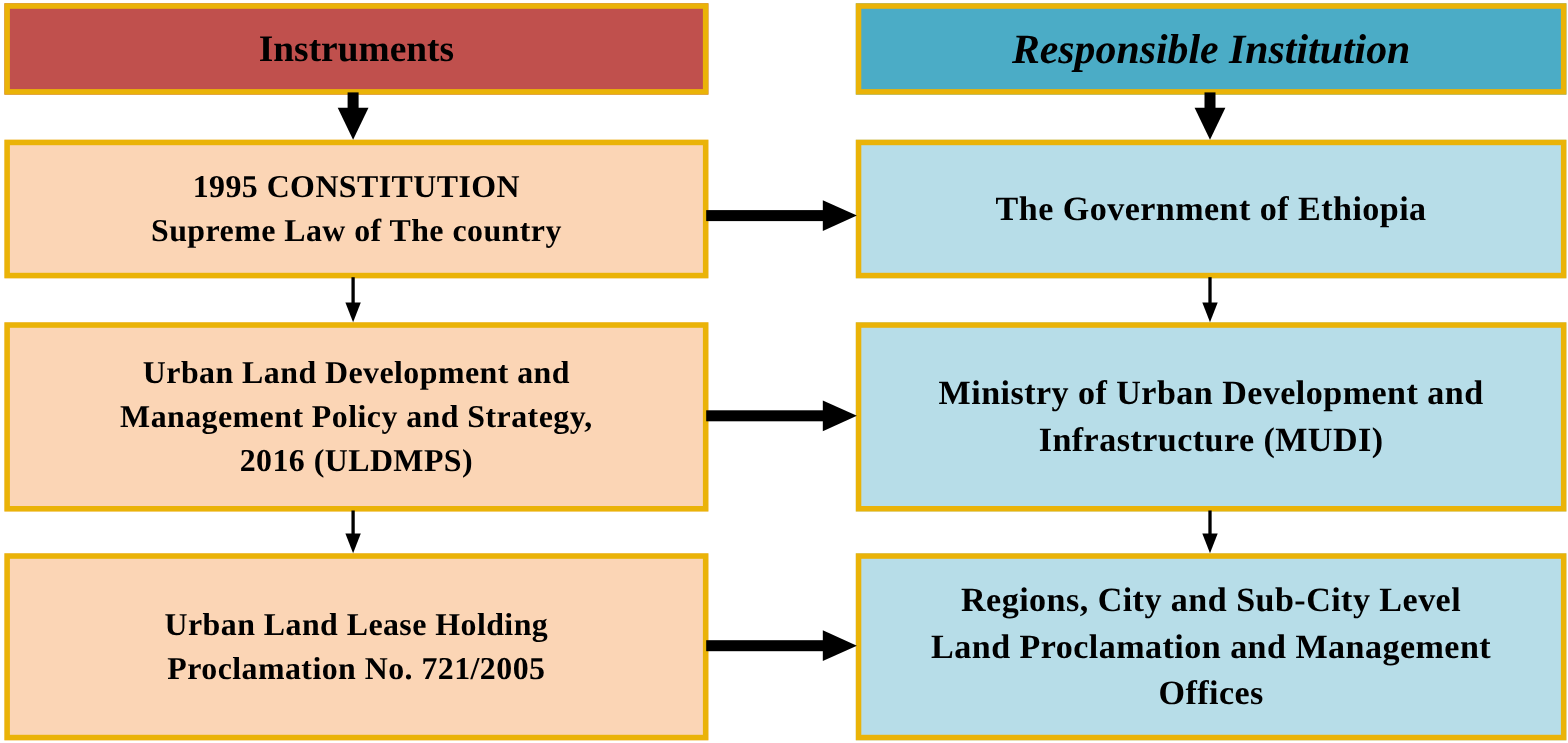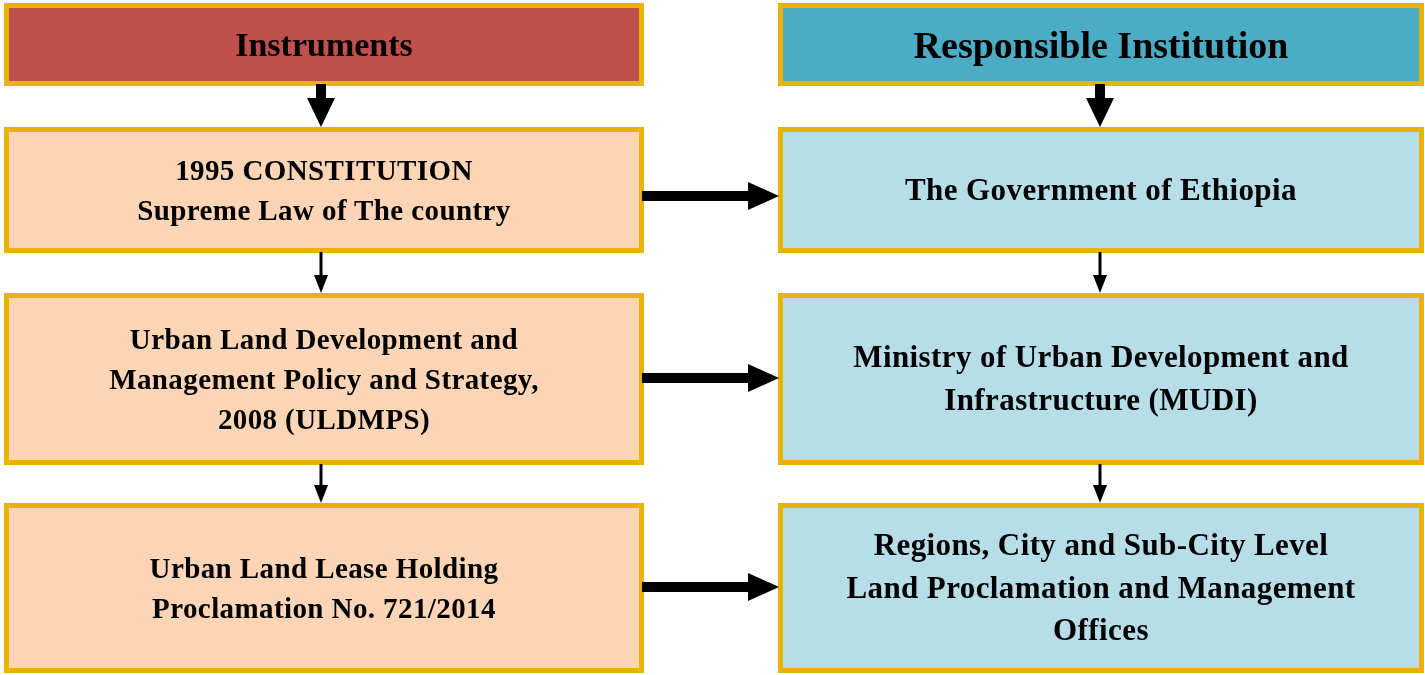--- a/index.html
+++ b/index.html
@@ -3,21 +3,21 @@
   <meta charset="utf-8">
   <style>
     html, body { margin: 0; padding: 0; background: #ffffff; }
     body { width: 1425px; height: 675px; position: relative; overflow: hidden;
            font-family: "Liberation Serif", "DejaVu Serif", serif; }
     .box { position: absolute; box-sizing: border-box; border: 5px solid #eab308;
            display: flex; align-items: center; justify-content: center;
            text-align: center; font-weight: bold; color: #000; }
     .box span { display: block; white-space: pre-line; }
     .hdr-left { left: 4px; top: 3px; width: 640px; height: 83px; background: #c0504d; font-size: 34px; }
-    .hdr-right { left: 778px; top: 3px; width: 646px; height: 83px; background: #4bacc6; font-size: 38px; }
+    .hdr-right { left: 778px; top: 3px; width: 646px; height: 83px; background: #4bacc6; font-size: 38px; font-style: italic; }
     .inst { left: 4px; width: 640px; background: #fbd5b5; font-size: 29px; line-height: 1.38; letter-spacing: 0.4px; }
     .resp { left: 778px; width: 646px; background: #b7dde8; font-size: 31px; line-height: 1.38; letter-spacing: 0.4px; }
     .r1 { top: 127px; height: 126px; }
     .r2 { top: 293px; height: 172px; }
     .r3 { top: 503px; height: 170px; }
     svg.arrows { position: absolute; left: 0; top: 0; width: 1425px; height: 675px; pointer-events: none; }
   </style>
 </head>
 <body>
 
@@ -29,25 +29,25 @@
     <span>Responsible Institution</span>
   </div>
 
   <div class="box inst r1">
     <span>1995 CONSTITUTION
 Supreme Law of The country</span>
   </div>
   <div class="box inst r2">
     <span>Urban Land Development and
 Management Policy and Strategy,
-2008 (ULDMPS)</span>
+2016 (ULDMPS)</span>
   </div>
   <div class="box inst r3">
     <span>Urban Land Lease Holding
-Proclamation No. 721/2014</span>
+Proclamation No. 721/2005</span>
   </div>
 
   <div class="box resp r1">
     <span>The Government of Ethiopia</span>
   </div>
   <div class="box resp r2">
     <span>Ministry of Urban Development and
 Infrastructure (MUDI)</span>
   </div>
   <div class="box resp r3">

